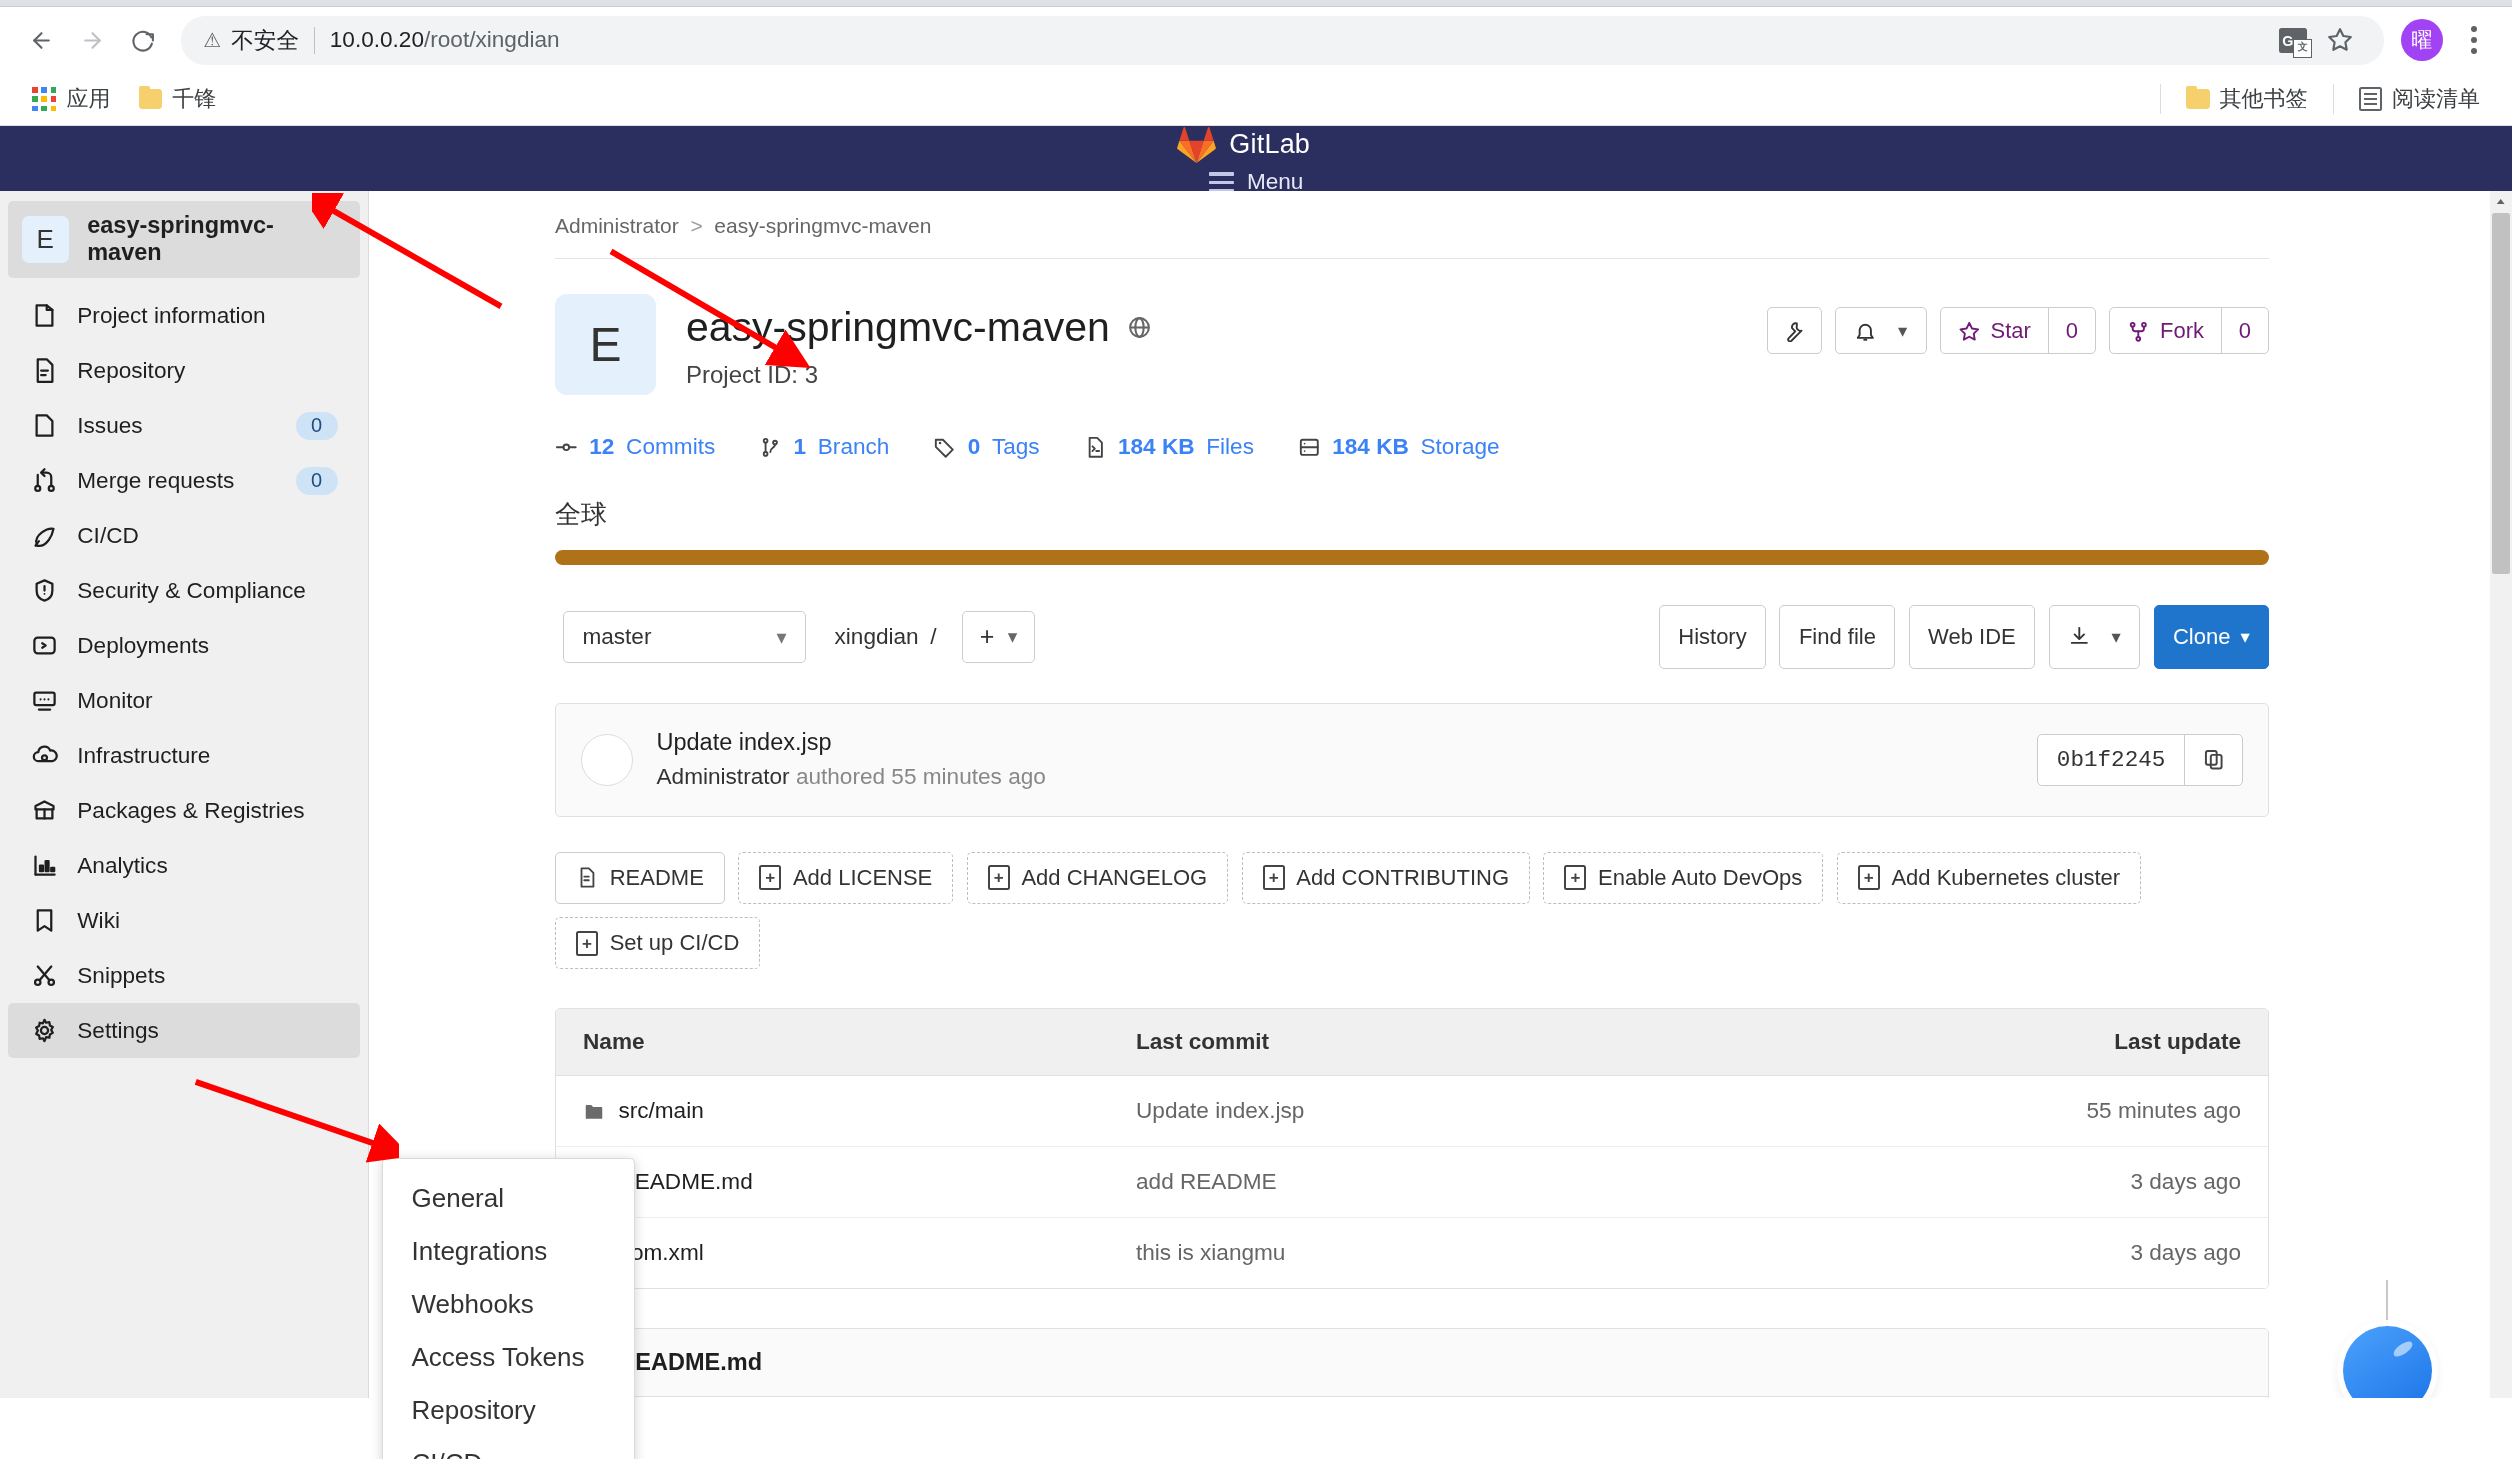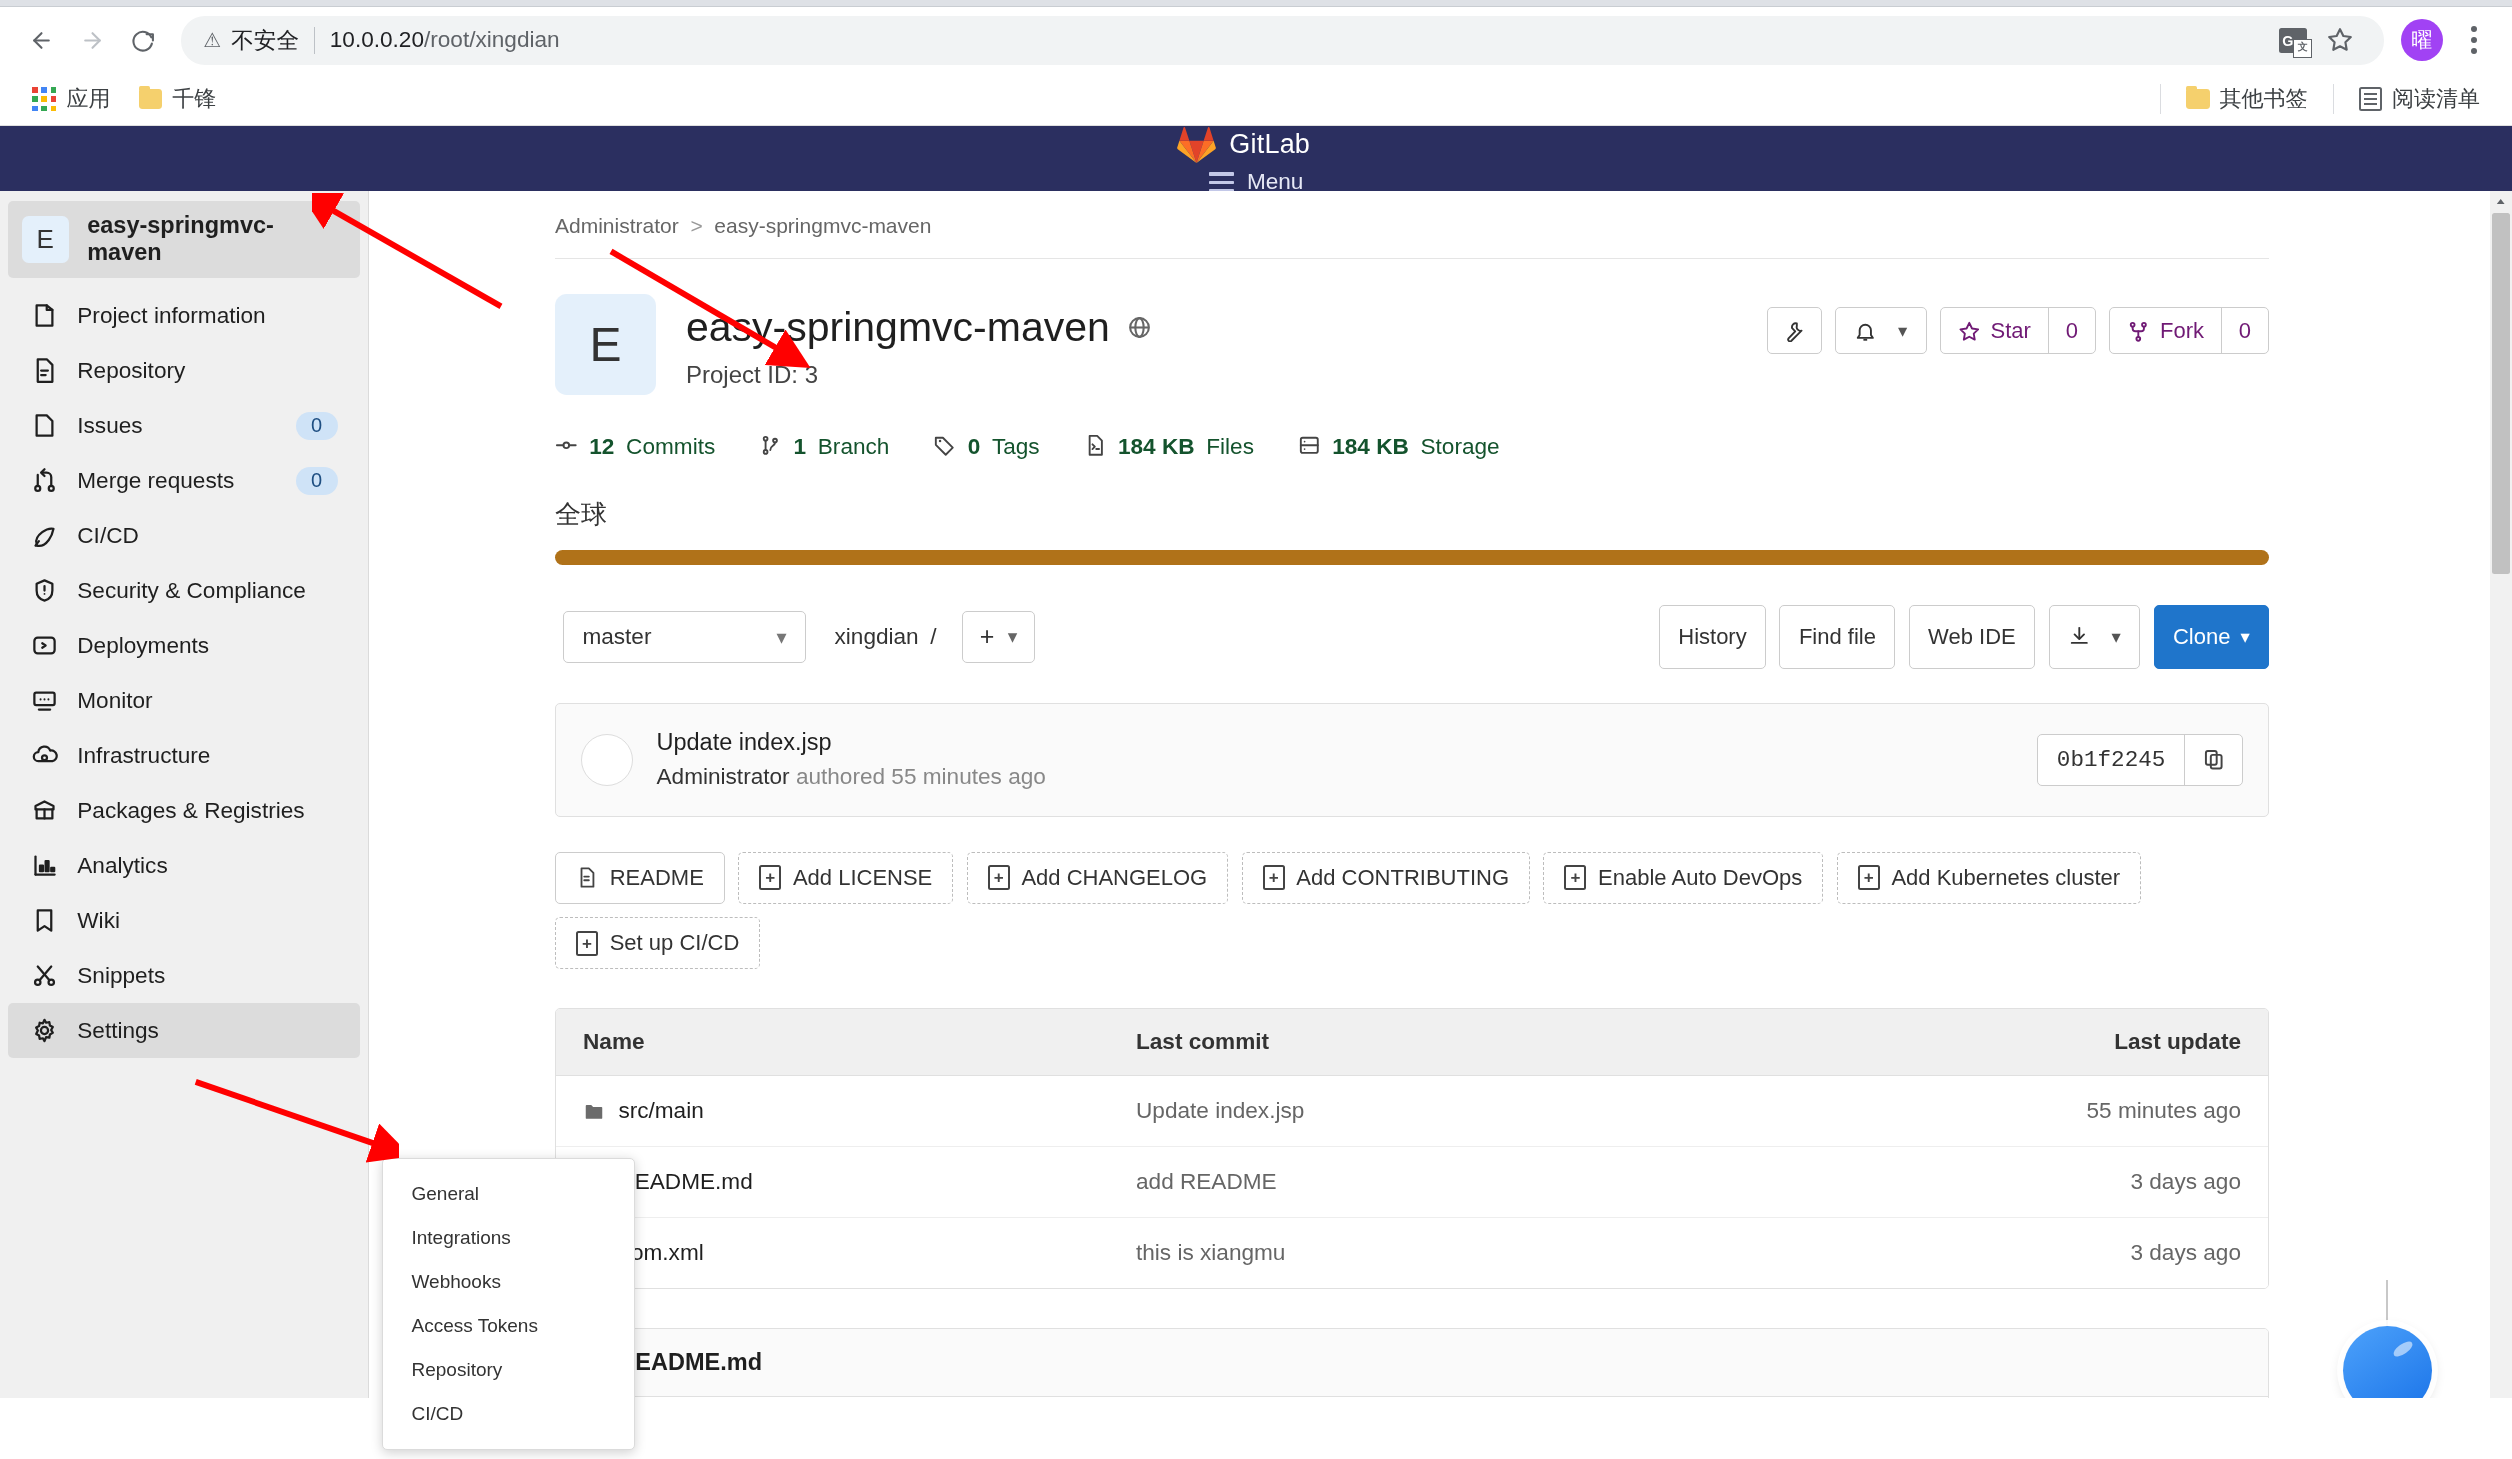--- a/index.html
+++ b/index.html
@@ -152,21 +152,21 @@
     border-radius: 17px; padding: 2.5px 15px; font-size: 20px; min-width: 42px; text-align: center;
   }
 
   
   .flyout {
     position: absolute; left: 382px; top: 967px;
     width: 253px; background: #fff; border: 0.8px solid #dbdbdb;
     border-radius: 5px; box-shadow: 0 2.5px 11.7px rgba(0,0,0,0.18);
     padding: 13.4px 0; z-index: 40;
   }
-  .flyout-item { padding: 11px 28.5px; font-size: 19px; color: #333; }
+  .flyout-item { padding: 11px 28.5px; font-size: 26px; color: #333; }
 
   
   .main {
     flex: 1; background: #fff; padding: 0 0 0 0; position: relative;
     overflow: hidden;
   }
   .main-inner { padding: 0 243px 0 186px; }
 
   .breadcrumb { padding: 23.5px 0 20px 0; font-size: 21px; color: #666; display: flex; align-items: center; gap: 11.7px; }
   .breadcrumb .sep { color: #999; }
@@ -190,21 +190,21 @@
     align-items: center; justify-content: center; padding: 0 18.4px; gap: 10px;
     white-space: nowrap;
   }
   .btn-icon-only { padding: 0 15px; }
   .btn-split { display: flex; align-items: stretch; border: 0.8px solid #ccc; border-radius: 5px; overflow: hidden; height: 47px; }
   .btn-split .part { display:flex; align-items:center; padding: 0 17px; font-size: 22px; color: #701a75; gap: 10px; }
   .btn-split .divider { width: 0.8px; background: #ccc; }
   .btn svg, .btn-split svg { width: 22.6px; height: 22.6px; }
 
   .stats-row { display: flex; align-items: center; gap: 44px; padding: 39px 0 0 0; }
-  .stat { display: flex; align-items: flex-start; gap: 11.7px; font-size: 22.6px; color: #14532d; }
+  .stat { display: flex; align-items: center; gap: 11.7px; font-size: 22.6px; color: #3b82f6; }
   .stat b { font-weight: bold; }
   .stat svg { width: 22.6px; height: 22.6px; color: #444; }
 
   .lang-name { font-size: 26px; color: #333; padding: 37px 0 18.4px 0; }
   .lang-bar { height: 14.3px; border-radius: 7.5px; width: 100%; }
 
   .repo-toolbar { display: flex; align-items: center; padding: 40px 0 0 0; gap: 0; }
   .branch-select {
     width: 243px; height: 52px; border: 0.8px solid #ccc; border-radius: 5px;
     display: flex; align-items: center; padding: 0 18.4px; font-size: 22.6px; color: #333; margin-left: 8px;

